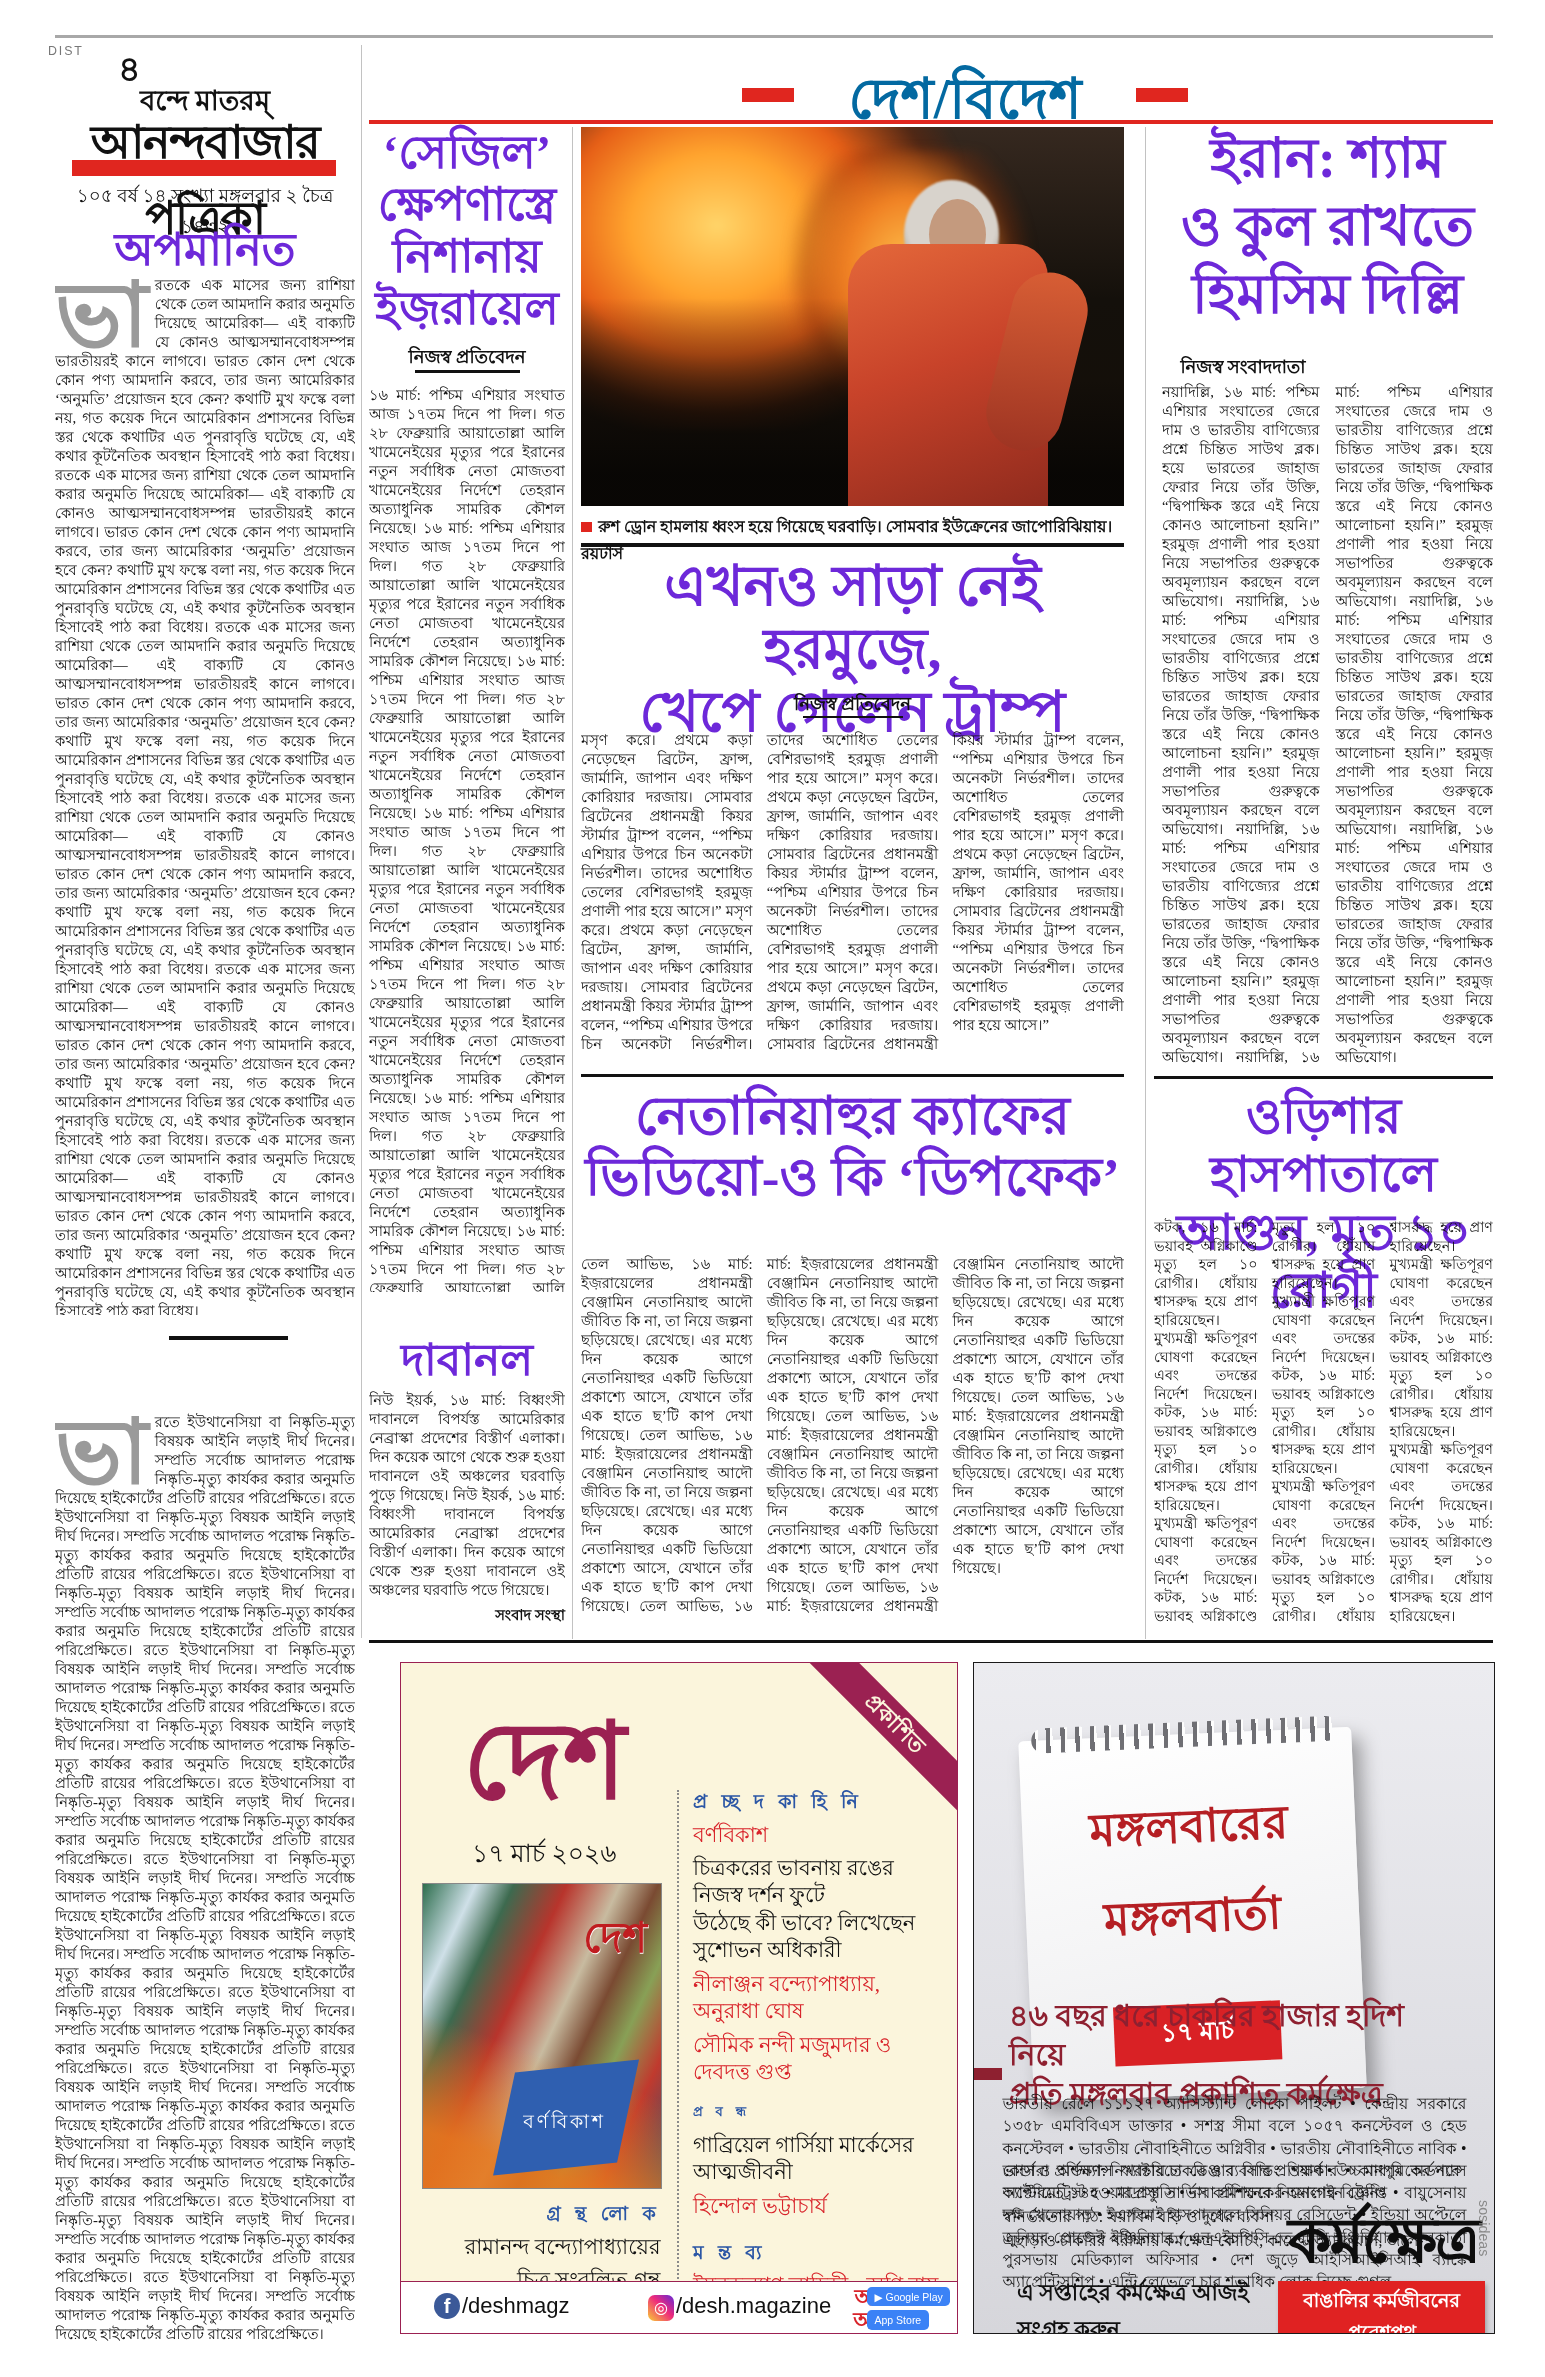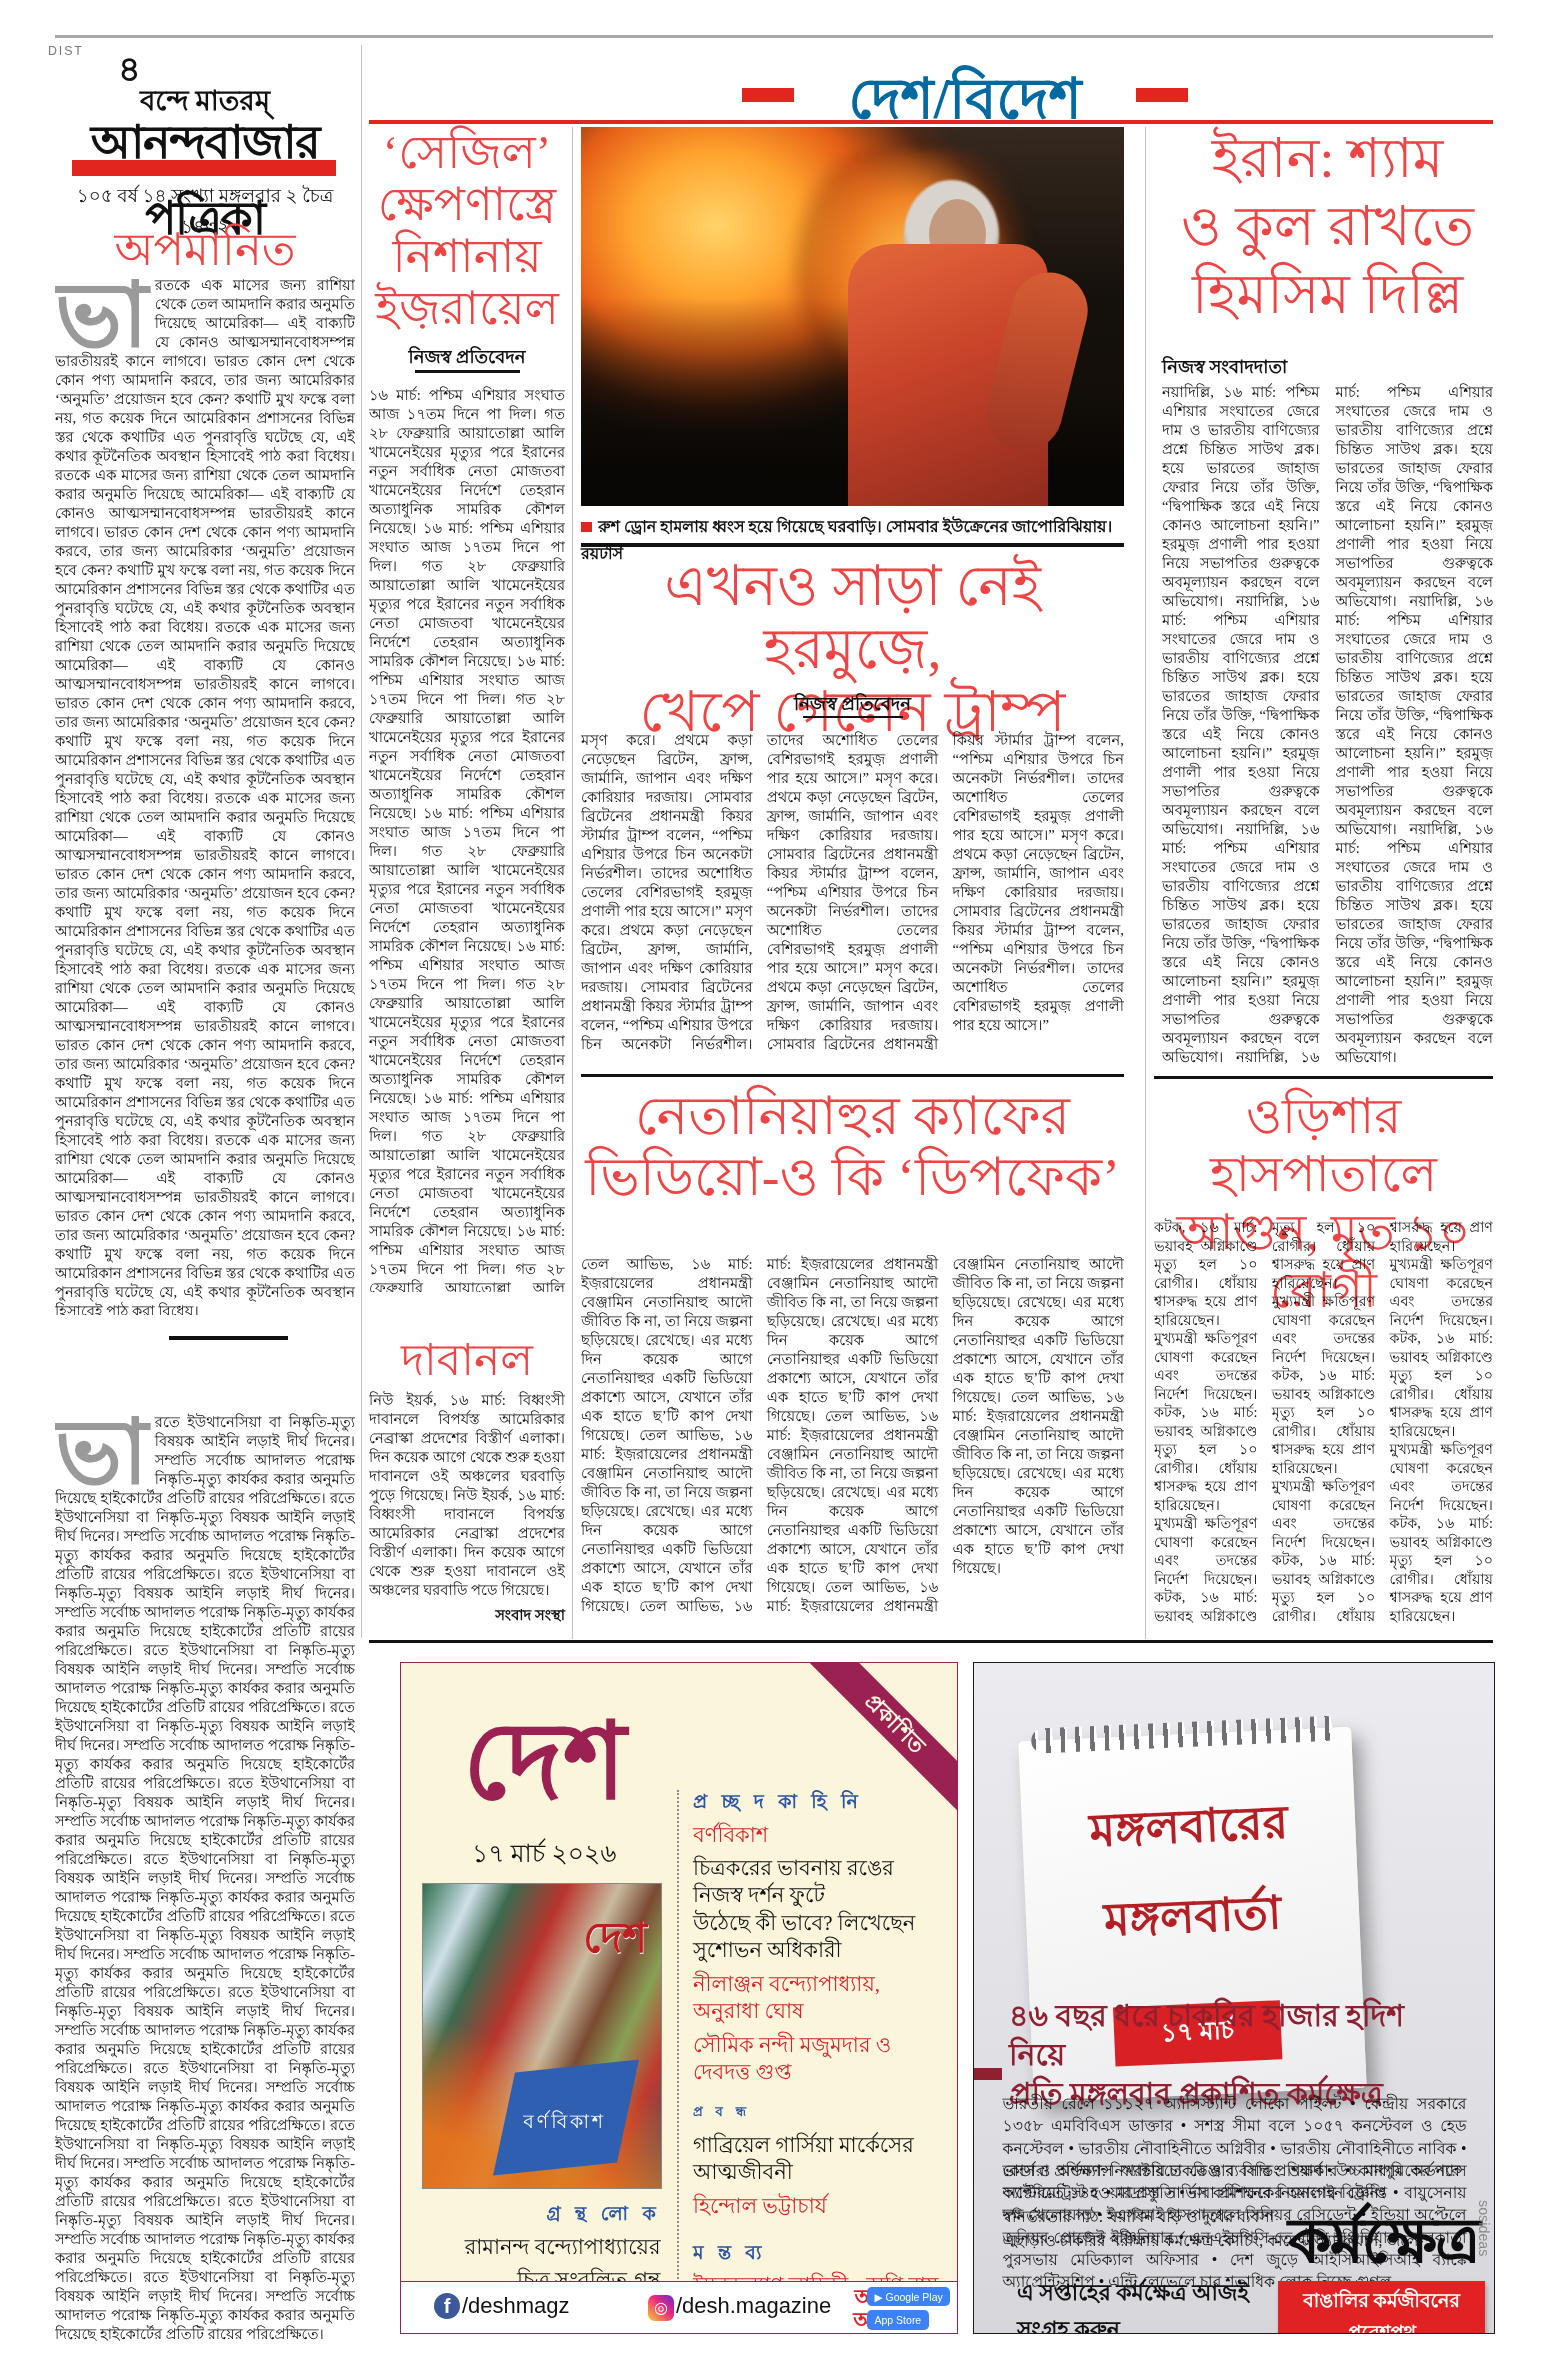--- a/index.html
+++ b/index.html
@@ -7,21 +7,21 @@
         font-family:"Liberation Serif","DejaVu Sans",serif;color:#111;}
   .abs{position:absolute;}
   .ctr{text-align:center;}
   .just{text-align:justify;}
   .rule{background:#111;}
   .grule{background:#a8a8a8;}
   .vrule{background:#c2c2c2;width:1.4px;}
   .bodytxt{font-size:14.7px;line-height:19px;overflow:hidden;word-break:break-word;}
   .cols3{column-count:3;column-gap:14.3px;}
   .cols2{column-count:2;column-gap:16px;}
-  .headline{font-weight:normal;color:#ef4444;}
+  .headline{font-weight:bold;color:#6d28d9;}
   .byline{font-weight:bold;font-size:18px;}
   .dropcap{float:left;font-size:90px;line-height:71px;color:#9a9a9a;padding:3.8px 6.7px 0 0;font-weight:bold;}
   .credit{font-weight:bold;text-align:right;font-size:14.7px;}
   
   .photo{background:#14100b;overflow:hidden;}
   .ph-fire{position:absolute;left:-5%;top:-10%;width:75%;height:90%;
      background:radial-gradient(ellipse at 40% 40%, #ffd469 0%, #ffa42e 25%, #e65f17 45%, rgba(120,40,8,.4) 65%, rgba(20,12,6,0) 75%);filter:blur(2.9px);}
   .ph-fire2{position:absolute;left:38%;top:6%;width:45%;height:70%;
      background:radial-gradient(ellipse at 50% 45%, #ffc24d 0%, #f08224 35%, rgba(140,50,10,.35) 60%, rgba(20,12,6,0) 72%);filter:blur(4.8px);}
   .ph-smoke{position:absolute;left:0;top:0;width:100%;height:45%;
@@ -154,21 +154,21 @@
     <div>নেতানিয়াহুর ক্যাফের</div>
     <div>ভিডিয়ো-ও কি ‘ডিপফেক’</div>
   </div>
   <div class="abs bodytxt just cols3" style="left:581px;top:1255px;width:543px;height:376px;">তেল আভিভ, ১৬ মার্চ: ইজ়রায়েলের প্রধানমন্ত্রী বেঞ্জামিন নেতানিয়াহু আদৌ জীবিত কি না, তা নিয়ে জল্পনা ছড়িয়েছে। রেখেছে। এর মধ্যে দিন কয়েক আগে নেতানিয়াহুর একটি ভিডিয়ো প্রকাশ্যে আসে, যেখানে তাঁর এক হাতে ছ’টি কাপ দেখা গিয়েছে। তেল আভিভ, ১৬ মার্চ: ইজ়রায়েলের প্রধানমন্ত্রী বেঞ্জামিন নেতানিয়াহু আদৌ জীবিত কি না, তা নিয়ে জল্পনা ছড়িয়েছে। রেখেছে। এর মধ্যে দিন কয়েক আগে নেতানিয়াহুর একটি ভিডিয়ো প্রকাশ্যে আসে, যেখানে তাঁর এক হাতে ছ’টি কাপ দেখা গিয়েছে। তেল আভিভ, ১৬ মার্চ: ইজ়রায়েলের প্রধানমন্ত্রী বেঞ্জামিন নেতানিয়াহু আদৌ জীবিত কি না, তা নিয়ে জল্পনা ছড়িয়েছে। রেখেছে। এর মধ্যে দিন কয়েক আগে নেতানিয়াহুর একটি ভিডিয়ো প্রকাশ্যে আসে, যেখানে তাঁর এক হাতে ছ’টি কাপ দেখা গিয়েছে। তেল আভিভ, ১৬ মার্চ: ইজ়রায়েলের প্রধানমন্ত্রী বেঞ্জামিন নেতানিয়াহু আদৌ জীবিত কি না, তা নিয়ে জল্পনা ছড়িয়েছে। রেখেছে। এর মধ্যে দিন কয়েক আগে নেতানিয়াহুর একটি ভিডিয়ো প্রকাশ্যে আসে, যেখানে তাঁর এক হাতে ছ’টি কাপ দেখা গিয়েছে। তেল আভিভ, ১৬ মার্চ: ইজ়রায়েলের প্রধানমন্ত্রী বেঞ্জামিন নেতানিয়াহু আদৌ জীবিত কি না, তা নিয়ে জল্পনা ছড়িয়েছে। রেখেছে। এর মধ্যে দিন কয়েক আগে নেতানিয়াহুর একটি ভিডিয়ো প্রকাশ্যে আসে, যেখানে তাঁর এক হাতে ছ’টি কাপ দেখা গিয়েছে। তেল আভিভ, ১৬ মার্চ: ইজ়রায়েলের প্রধানমন্ত্রী বেঞ্জামিন নেতানিয়াহু আদৌ জীবিত কি না, তা নিয়ে জল্পনা ছড়িয়েছে। রেখেছে। এর মধ্যে দিন কয়েক আগে নেতানিয়াহুর একটি ভিডিয়ো প্রকাশ্যে আসে, যেখানে তাঁর এক হাতে ছ’টি কাপ দেখা গিয়েছে।</div>
 
   <div class="abs ctr headline" style="left:1162px;top:125px;width:331px;font-size:55px;line-height:68px;">
     <div>ইরান: শ্যাম</div>
     <div>ও কুল রাখতে</div>
     <div>হিমসিম দিল্লি</div>
   </div>
-  <div class="abs byline" style="left:1162px;top:353px;width:162px;">নিজস্ব সংবাদদাতা</div>
+  <div class="abs byline" style="left:1162px;top:353px;width:162px;text-align:center;">নিজস্ব সংবাদদাতা</div>
   <div class="abs bodytxt just cols2" style="left:1162px;top:383px;width:331px;height:687px;">নয়াদিল্লি, ১৬ মার্চ: পশ্চিম এশিয়ার সংঘাতের জেরে দাম ও ভারতীয় বাণিজ্যের প্রশ্নে চিন্তিত সাউথ ব্লক। হয়ে ভারতের জাহাজ ফেরার নিয়ে তাঁর উক্তি, “দ্বিপাক্ষিক স্তরে এই নিয়ে কোনও আলোচনা হয়নি।” হরমুজ় প্রণালী পার হওয়া নিয়ে সভাপতির গুরুত্বকে অবমূল্যায়ন করছেন বলে অভিযোগ। নয়াদিল্লি, ১৬ মার্চ: পশ্চিম এশিয়ার সংঘাতের জেরে দাম ও ভারতীয় বাণিজ্যের প্রশ্নে চিন্তিত সাউথ ব্লক। হয়ে ভারতের জাহাজ ফেরার নিয়ে তাঁর উক্তি, “দ্বিপাক্ষিক স্তরে এই নিয়ে কোনও আলোচনা হয়নি।” হরমুজ় প্রণালী পার হওয়া নিয়ে সভাপতির গুরুত্বকে অবমূল্যায়ন করছেন বলে অভিযোগ। নয়াদিল্লি, ১৬ মার্চ: পশ্চিম এশিয়ার সংঘাতের জেরে দাম ও ভারতীয় বাণিজ্যের প্রশ্নে চিন্তিত সাউথ ব্লক। হয়ে ভারতের জাহাজ ফেরার নিয়ে তাঁর উক্তি, “দ্বিপাক্ষিক স্তরে এই নিয়ে কোনও আলোচনা হয়নি।” হরমুজ় প্রণালী পার হওয়া নিয়ে সভাপতির গুরুত্বকে অবমূল্যায়ন করছেন বলে অভিযোগ। নয়াদিল্লি, ১৬ মার্চ: পশ্চিম এশিয়ার সংঘাতের জেরে দাম ও ভারতীয় বাণিজ্যের প্রশ্নে চিন্তিত সাউথ ব্লক। হয়ে ভারতের জাহাজ ফেরার নিয়ে তাঁর উক্তি, “দ্বিপাক্ষিক স্তরে এই নিয়ে কোনও আলোচনা হয়নি।” হরমুজ় প্রণালী পার হওয়া নিয়ে সভাপতির গুরুত্বকে অবমূল্যায়ন করছেন বলে অভিযোগ। নয়াদিল্লি, ১৬ মার্চ: পশ্চিম এশিয়ার সংঘাতের জেরে দাম ও ভারতীয় বাণিজ্যের প্রশ্নে চিন্তিত সাউথ ব্লক। হয়ে ভারতের জাহাজ ফেরার নিয়ে তাঁর উক্তি, “দ্বিপাক্ষিক স্তরে এই নিয়ে কোনও আলোচনা হয়নি।” হরমুজ় প্রণালী পার হওয়া নিয়ে সভাপতির গুরুত্বকে অবমূল্যায়ন করছেন বলে অভিযোগ। নয়াদিল্লি, ১৬ মার্চ: পশ্চিম এশিয়ার সংঘাতের জেরে দাম ও ভারতীয় বাণিজ্যের প্রশ্নে চিন্তিত সাউথ ব্লক। হয়ে ভারতের জাহাজ ফেরার নিয়ে তাঁর উক্তি, “দ্বিপাক্ষিক স্তরে এই নিয়ে কোনও আলোচনা হয়নি।” হরমুজ় প্রণালী পার হওয়া নিয়ে সভাপতির গুরুত্বকে অবমূল্যায়ন করছেন বলে অভিযোগ।</div>
 
   <div class="abs rule" style="left:1154px;top:1076px;width:339px;height:3.3px;"></div>
   <div class="abs ctr headline" style="left:1154px;top:1088px;width:339px;font-size:49px;line-height:58px;">
     <div>ওড়িশার হাসপাতালে</div>
     <div>আগুন, মৃত ১০ রোগী</div>
   </div>
   <div class="abs bodytxt just cols3" style="left:1154px;top:1218px;width:339px;height:413px;font-size:14.3px;line-height:18.5px;">কটক, ১৬ মার্চ: ভয়াবহ অগ্নিকাণ্ডে মৃত্যু হল ১০ রোগীর। ধোঁয়ায় শ্বাসরুদ্ধ হয়ে প্রাণ হারিয়েছেন। মুখ্যমন্ত্রী ক্ষতিপূরণ ঘোষণা করেছেন এবং তদন্তের নির্দেশ দিয়েছেন। কটক, ১৬ মার্চ: ভয়াবহ অগ্নিকাণ্ডে মৃত্যু হল ১০ রোগীর। ধোঁয়ায় শ্বাসরুদ্ধ হয়ে প্রাণ হারিয়েছেন। মুখ্যমন্ত্রী ক্ষতিপূরণ ঘোষণা করেছেন এবং তদন্তের নির্দেশ দিয়েছেন। কটক, ১৬ মার্চ: ভয়াবহ অগ্নিকাণ্ডে মৃত্যু হল ১০ রোগীর। ধোঁয়ায় শ্বাসরুদ্ধ হয়ে প্রাণ হারিয়েছেন। মুখ্যমন্ত্রী ক্ষতিপূরণ ঘোষণা করেছেন এবং তদন্তের নির্দেশ দিয়েছেন। কটক, ১৬ মার্চ: ভয়াবহ অগ্নিকাণ্ডে মৃত্যু হল ১০ রোগীর। ধোঁয়ায় শ্বাসরুদ্ধ হয়ে প্রাণ হারিয়েছেন। মুখ্যমন্ত্রী ক্ষতিপূরণ ঘোষণা করেছেন এবং তদন্তের নির্দেশ দিয়েছেন। কটক, ১৬ মার্চ: ভয়াবহ অগ্নিকাণ্ডে মৃত্যু হল ১০ রোগীর। ধোঁয়ায় শ্বাসরুদ্ধ হয়ে প্রাণ হারিয়েছেন। মুখ্যমন্ত্রী ক্ষতিপূরণ ঘোষণা করেছেন এবং তদন্তের নির্দেশ দিয়েছেন। কটক, ১৬ মার্চ: ভয়াবহ অগ্নিকাণ্ডে মৃত্যু হল ১০ রোগীর। ধোঁয়ায় শ্বাসরুদ্ধ হয়ে প্রাণ হারিয়েছেন। মুখ্যমন্ত্রী ক্ষতিপূরণ ঘোষণা করেছেন এবং তদন্তের নির্দেশ দিয়েছেন। কটক, ১৬ মার্চ: ভয়াবহ অগ্নিকাণ্ডে মৃত্যু হল ১০ রোগীর। ধোঁয়ায় শ্বাসরুদ্ধ হয়ে প্রাণ হারিয়েছেন। মুখ্যমন্ত্রী ক্ষতিপূরণ ঘোষণা করেছেন এবং তদন্তের নির্দেশ দিয়েছেন। কটক, ১৬ মার্চ: ভয়াবহ অগ্নিকাণ্ডে মৃত্যু হল ১০ রোগীর। ধোঁয়ায় শ্বাসরুদ্ধ হয়ে প্রাণ হারিয়েছেন। মুখ্যমন্ত্রী ক্ষতিপূরণ ঘোষণা করেছেন এবং তদন্তের নির্দেশ দিয়েছেন। কটক, ১৬ মার্চ: ভয়াবহ অগ্নিকাণ্ডে মৃত্যু হল ১০ রোগীর। ধোঁয়ায় শ্বাসরুদ্ধ হয়ে প্রাণ হারিয়েছেন। মুখ্যমন্ত্রী ক্ষতিপূরণ ঘোষণা করেছেন এবং তদন্তের নির্দেশ দিয়েছেন। কটক, ১৬ মার্চ: ভয়াবহ অগ্নিকাণ্ডে মৃত্যু হল ১০ রোগীর। ধোঁয়ায় শ্বাসরুদ্ধ হয়ে প্রাণ হারিয়েছেন। মুখ্যমন্ত্রী ক্ষতিপূরণ ঘোষণা করেছেন এবং তদন্তের নির্দেশ দিয়েছেন।</div>
 
   <div class="abs rule" style="left:369px;top:1640px;width:1124px;height:3.3px;"></div>

